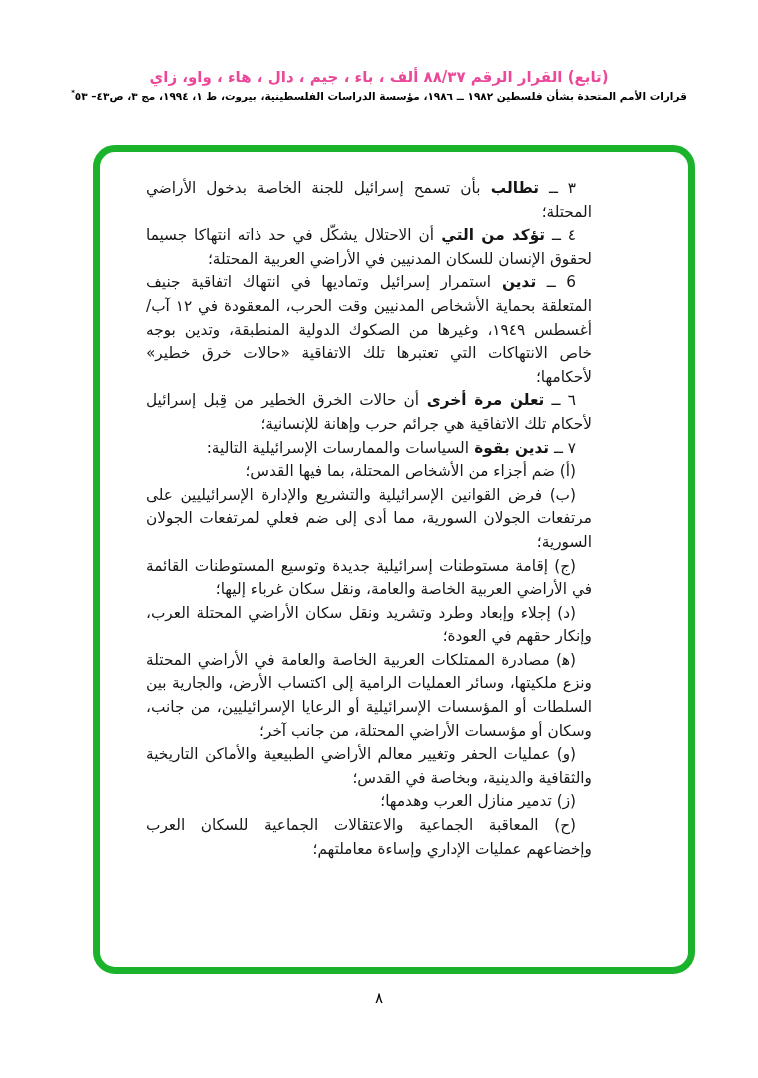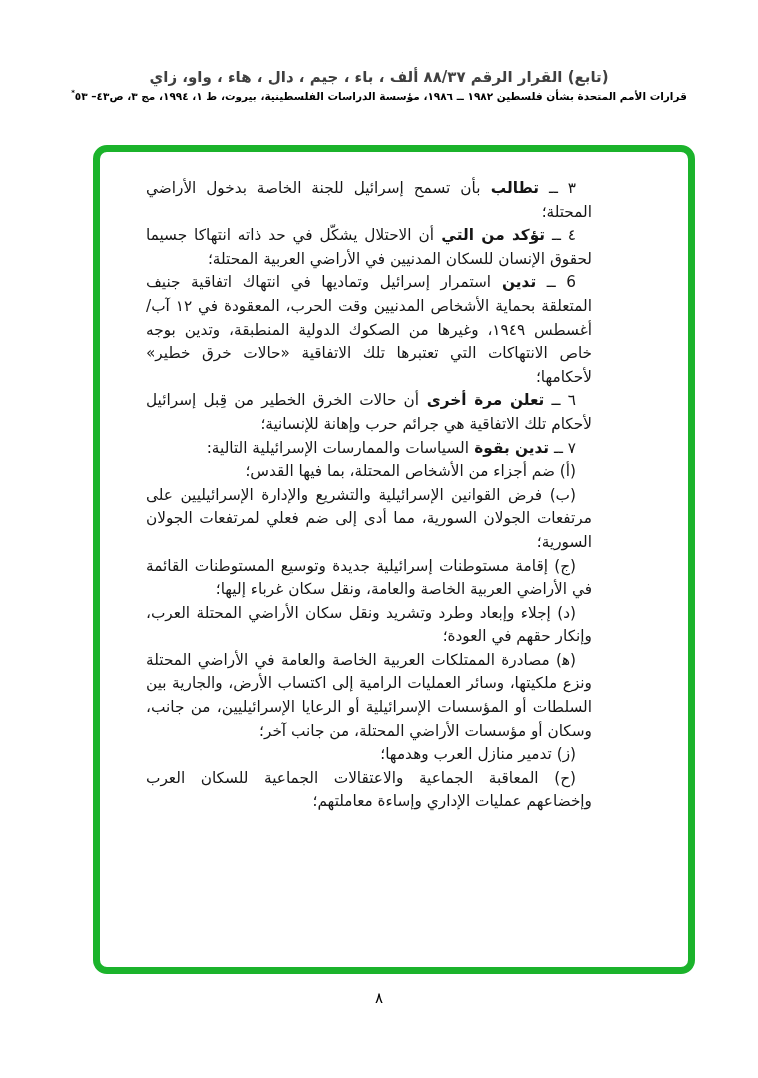--- a/index.html
+++ b/index.html
@@ -11,39 +11,39 @@
     font-family: "DejaVu Sans", sans-serif;
     color: #111111;
     overflow: hidden;
   }
   .header { text-align: center; padding-top: 68px; }
   .title {
     direction: rtl;
     font-size: 15px;
     font-weight: 700;
     letter-spacing: 0.2px;
-    color: #404040;
+    color: #ec4899;
   }
   .citation {
     direction: rtl;
     margin-top: 3px;
     font-size: 10.5px;
     font-weight: 700;
     color: #000000;
   }
   .citation sup { font-size: 7px; vertical-align: super; }
   .frame {
     position: absolute;
     left: 93px;
     top: 145px;
     width: 602px;
     height: 829px;
     box-sizing: border-box;
     border: 7px solid #1bb32b;
-    border-radius: 14px;
+    border-radius: 22px;
     background: #ffffff;
   }
   .content {
     direction: rtl;
     text-align: justify;
     padding: 25px 96px 0 46px;
     font-size: 15.3px;
     line-height: 23.6px;
     color: #161616;
   }
@@ -76,20 +76,21 @@
         <div class="para"><span>٣ ــ </span><b>تطالب </b><span>بأن تسمح إسرائيل للجنة الخاصة بدخول الأراضي المحتلة؛</span></div>
         <div class="para"><span>٤ ــ </span><b>تؤكد من التي </b><span>أن الاحتلال يشكّل في حد ذاته انتهاكا جسيما لحقوق الإنسان للسكان المدنيين في الأراضي العربية المحتلة؛</span></div>
         <div class="para"><span>6 ــ </span><b>تدين </b><span>استمرار إسرائيل وتماديها في انتهاك اتفاقية جنيف المتعلقة بحماية الأشخاص المدنيين وقت الحرب، المعقودة في ١٢ آب/أغسطس ١٩٤٩، وغيرها من الصكوك الدولية المنطبقة، وتدين بوجه خاص الانتهاكات التي تعتبرها تلك الاتفاقية «حالات خرق خطير» لأحكامها؛</span></div>
         <div class="para"><span>٦ ــ </span><b>تعلن مرة أخرى </b><span>أن حالات الخرق الخطير من قِبل إسرائيل لأحكام تلك الاتفاقية هي جرائم حرب وإهانة للإنسانية؛</span></div>
         <div class="para"><span>٧ ــ </span><b>تدين بقوة </b><span>السياسات والممارسات الإسرائيلية التالية:</span></div>
         <div class="para"><span>(أ) </span><span>ضم أجزاء من الأشخاص المحتلة، بما فيها القدس؛</span></div>
         <div class="para"><span>(ب) </span><span>فرض القوانين الإسرائيلية والتشريع والإدارة الإسرائيليين على مرتفعات الجولان السورية، مما أدى إلى ضم فعلي لمرتفعات الجولان السورية؛</span></div>
         <div class="para"><span>(ج) </span><span>إقامة مستوطنات إسرائيلية جديدة وتوسيع المستوطنات القائمة في الأراضي العربية الخاصة والعامة، ونقل سكان غرباء إليها؛</span></div>
         <div class="para"><span>(د) </span><span>إجلاء وإبعاد وطرد وتشريد ونقل سكان الأراضي المحتلة العرب، وإنكار حقهم في العودة؛</span></div>
         <div class="para"><span>(ﻫ) </span><span>مصادرة الممتلكات العربية الخاصة والعامة في الأراضي المحتلة ونزع ملكيتها، وسائر العمليات الرامية إلى اكتساب الأرض، والجارية بين السلطات أو المؤسسات الإسرائيلية أو الرعايا الإسرائيليين، من جانب، وسكان أو مؤسسات الأراضي المحتلة، من جانب آخر؛</span></div>
+        <div class="para"><span>(و) </span><span>عمليات الحفر وتغيير معالم الأراضي الطبيعية والأماكن التاريخية والثقافية والدينية، وبخاصة في القدس؛</span></div>
         <div class="para"><span>(ز) </span><span>تدمير منازل العرب وهدمها؛</span></div>
         <div class="para"><span>(ح) </span><span>المعاقبة الجماعية والاعتقالات الجماعية للسكان العرب وإخضاعهم عمليات الإداري وإساءة معاملتهم؛</span></div>
       </div>
   </div>
 
   <div class="pagenum">٨</div>
 
 </div>
 
 </body></html>

